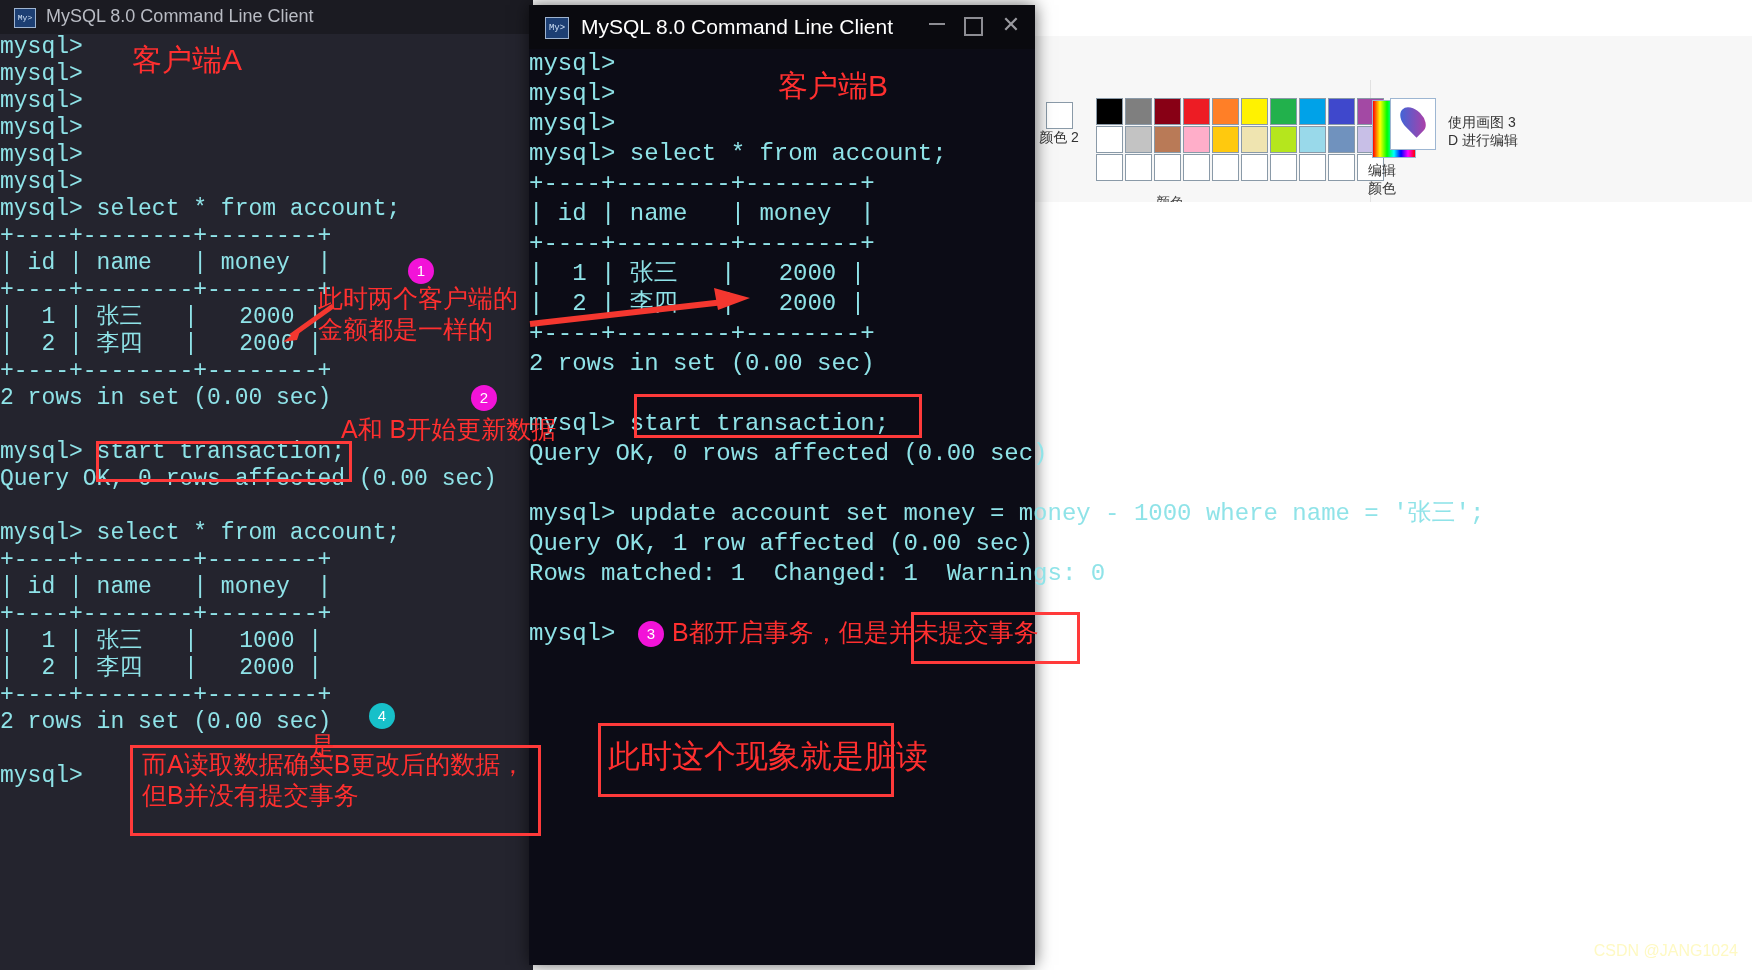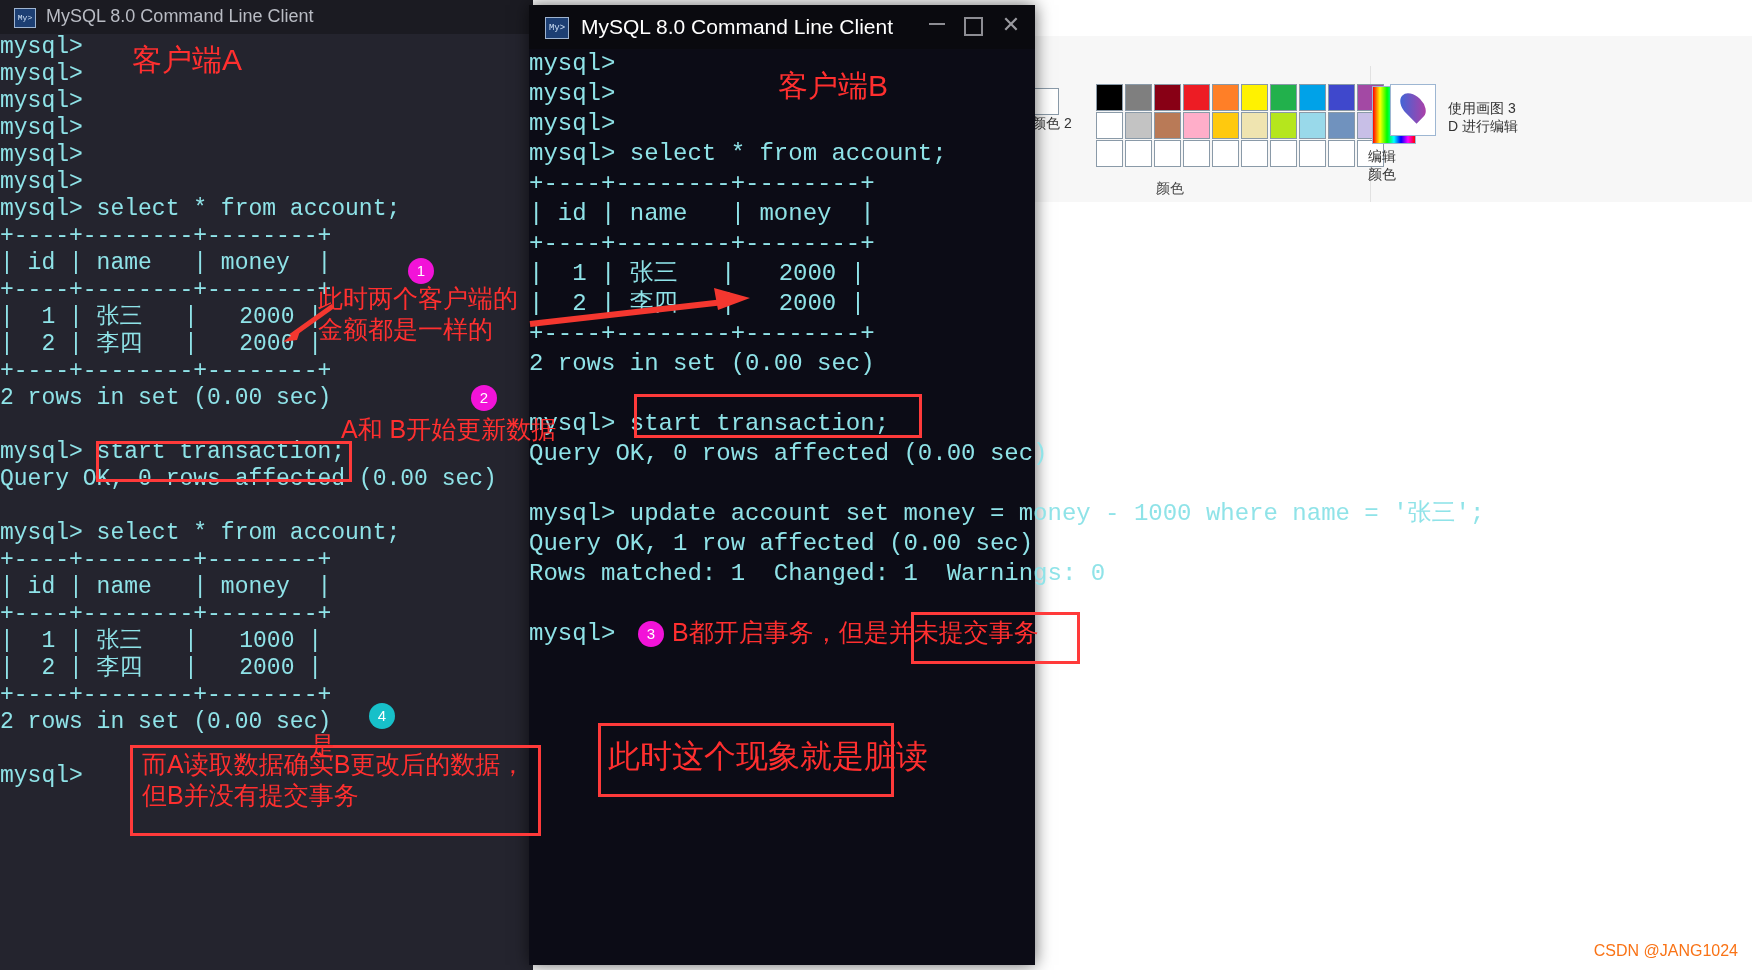--- a/index.html
+++ b/index.html
@@ -11,24 +11,24 @@
   #paint-app{position:absolute;inset:0;background:#f0f0f0;}
   .paint-titlebar{position:absolute;left:0;top:0;width:1752px;height:36px;background:#ffffff;}
   .paint-title-text{position:absolute;left:300px;top:8px;font-size:17px;color:#1a1a1a;white-space:nowrap;}
   .paint-qat{position:absolute;left:8px;top:4px;display:flex;gap:6px;align-items:center;}
   .qat-ic{width:24px;height:24px;border-radius:3px;background:#dfe6ef;border:1px solid #c3cedb;
           display:flex;align-items:center;justify-content:center;font-size:12px;color:#33506e;}
   .paint-tabs{position:absolute;left:0;top:36px;width:1752px;height:30px;background:#f7f7f7;border-bottom:1px solid #dcdcdc;}
   .ptab{position:absolute;top:0;height:30px;line-height:30px;font-size:15px;color:#222;padding:0 14px;}
   .ptab.file{background:#2b579a;color:#fff;}
   .paint-ribbon{position:absolute;left:0;top:66px;width:1752px;height:136px;background:#f7f7f7;border-bottom:1px solid #d4d4d4;}
-  .rgroup{position:absolute;top:0;height:136px;border-right:1px solid #e1e1e1;}
+  .rgroup{position:absolute;top:14px;height:136px;border-right:1px solid #e1e1e1;}
   .rgroup-label{position:absolute;bottom:4px;left:0;width:100%;text-align:center;font-size:14px;color:#444;}
   .ribbon-item{position:absolute;font-size:14px;color:#333;white-space:nowrap;}
-  .ribbon-btn{position:absolute;display:flex;flex-direction:column;align-items:flex-start;
+  .ribbon-btn{position:absolute;display:flex;flex-direction:column;align-items:center;
               font-size:14px;color:#333;width:62px;}
   .ribbon-glyph{font-size:20px;line-height:22px;color:#46566b;}
   .dashedbox{position:absolute;width:44px;height:40px;border:1px dashed #4472a8;}
   .toolico{position:absolute;font-size:22px;color:#8c3b2e;}
   .brush-box{position:absolute;width:64px;height:58px;border:1px solid #9db6d2;background:#fdfdfd;}
   .swatch{width:25px;height:25px;border:1px solid #8a9aa8;display:inline-block;}
   .sw-row{position:absolute;display:flex;gap:2px;}
   .colorwheel{position:absolute;width:42px;height:56px;border:1px solid #9db6d2;
     background:linear-gradient(90deg,#ff0000,#ffff00,#00ff00,#00ffff,#0000ff,#ff00ff,#ff0000);}
   .paint3d-box{position:absolute;width:44px;height:50px;border:1px solid #9db6d2;background:#fff;}
@@ -61,21 +61,21 @@
      font-family:"Liberation Mono", monospace;font-size:24px;line-height:30px;color:#8fe3e8;
      white-space:pre;}
 
   .cyan{color:#8fe3e8;}
   
   .anno-red{position:absolute;color:#ff2f2f;font-size:25px;line-height:31px;white-space:pre;font-weight:400;}
   .anno-box{position:absolute;border:3px solid #ff3a3a;}
   .badge{position:absolute;width:26px;height:26px;border-radius:50%;background:#f213d8;color:#fff;
          font-size:15px;line-height:26px;text-align:center;font-family:"Liberation Sans",sans-serif;}
   .badge.teal{background:#17c0c9;}
-  .watermark{position:absolute;right:14px;bottom:10px;font-size:16px;color:#f97316;}
+  .watermark{position:absolute;right:14px;bottom:10px;font-size:16px;color:#fef9c3;}
   .arrow-svg{position:absolute;pointer-events:none;}
 </style>
 </head>
 <body>
 
 <div id="paint-app">
 
   <div class="paint-titlebar">
     <div class="paint-qat">
       <div class="qat-ic">💾</div>

